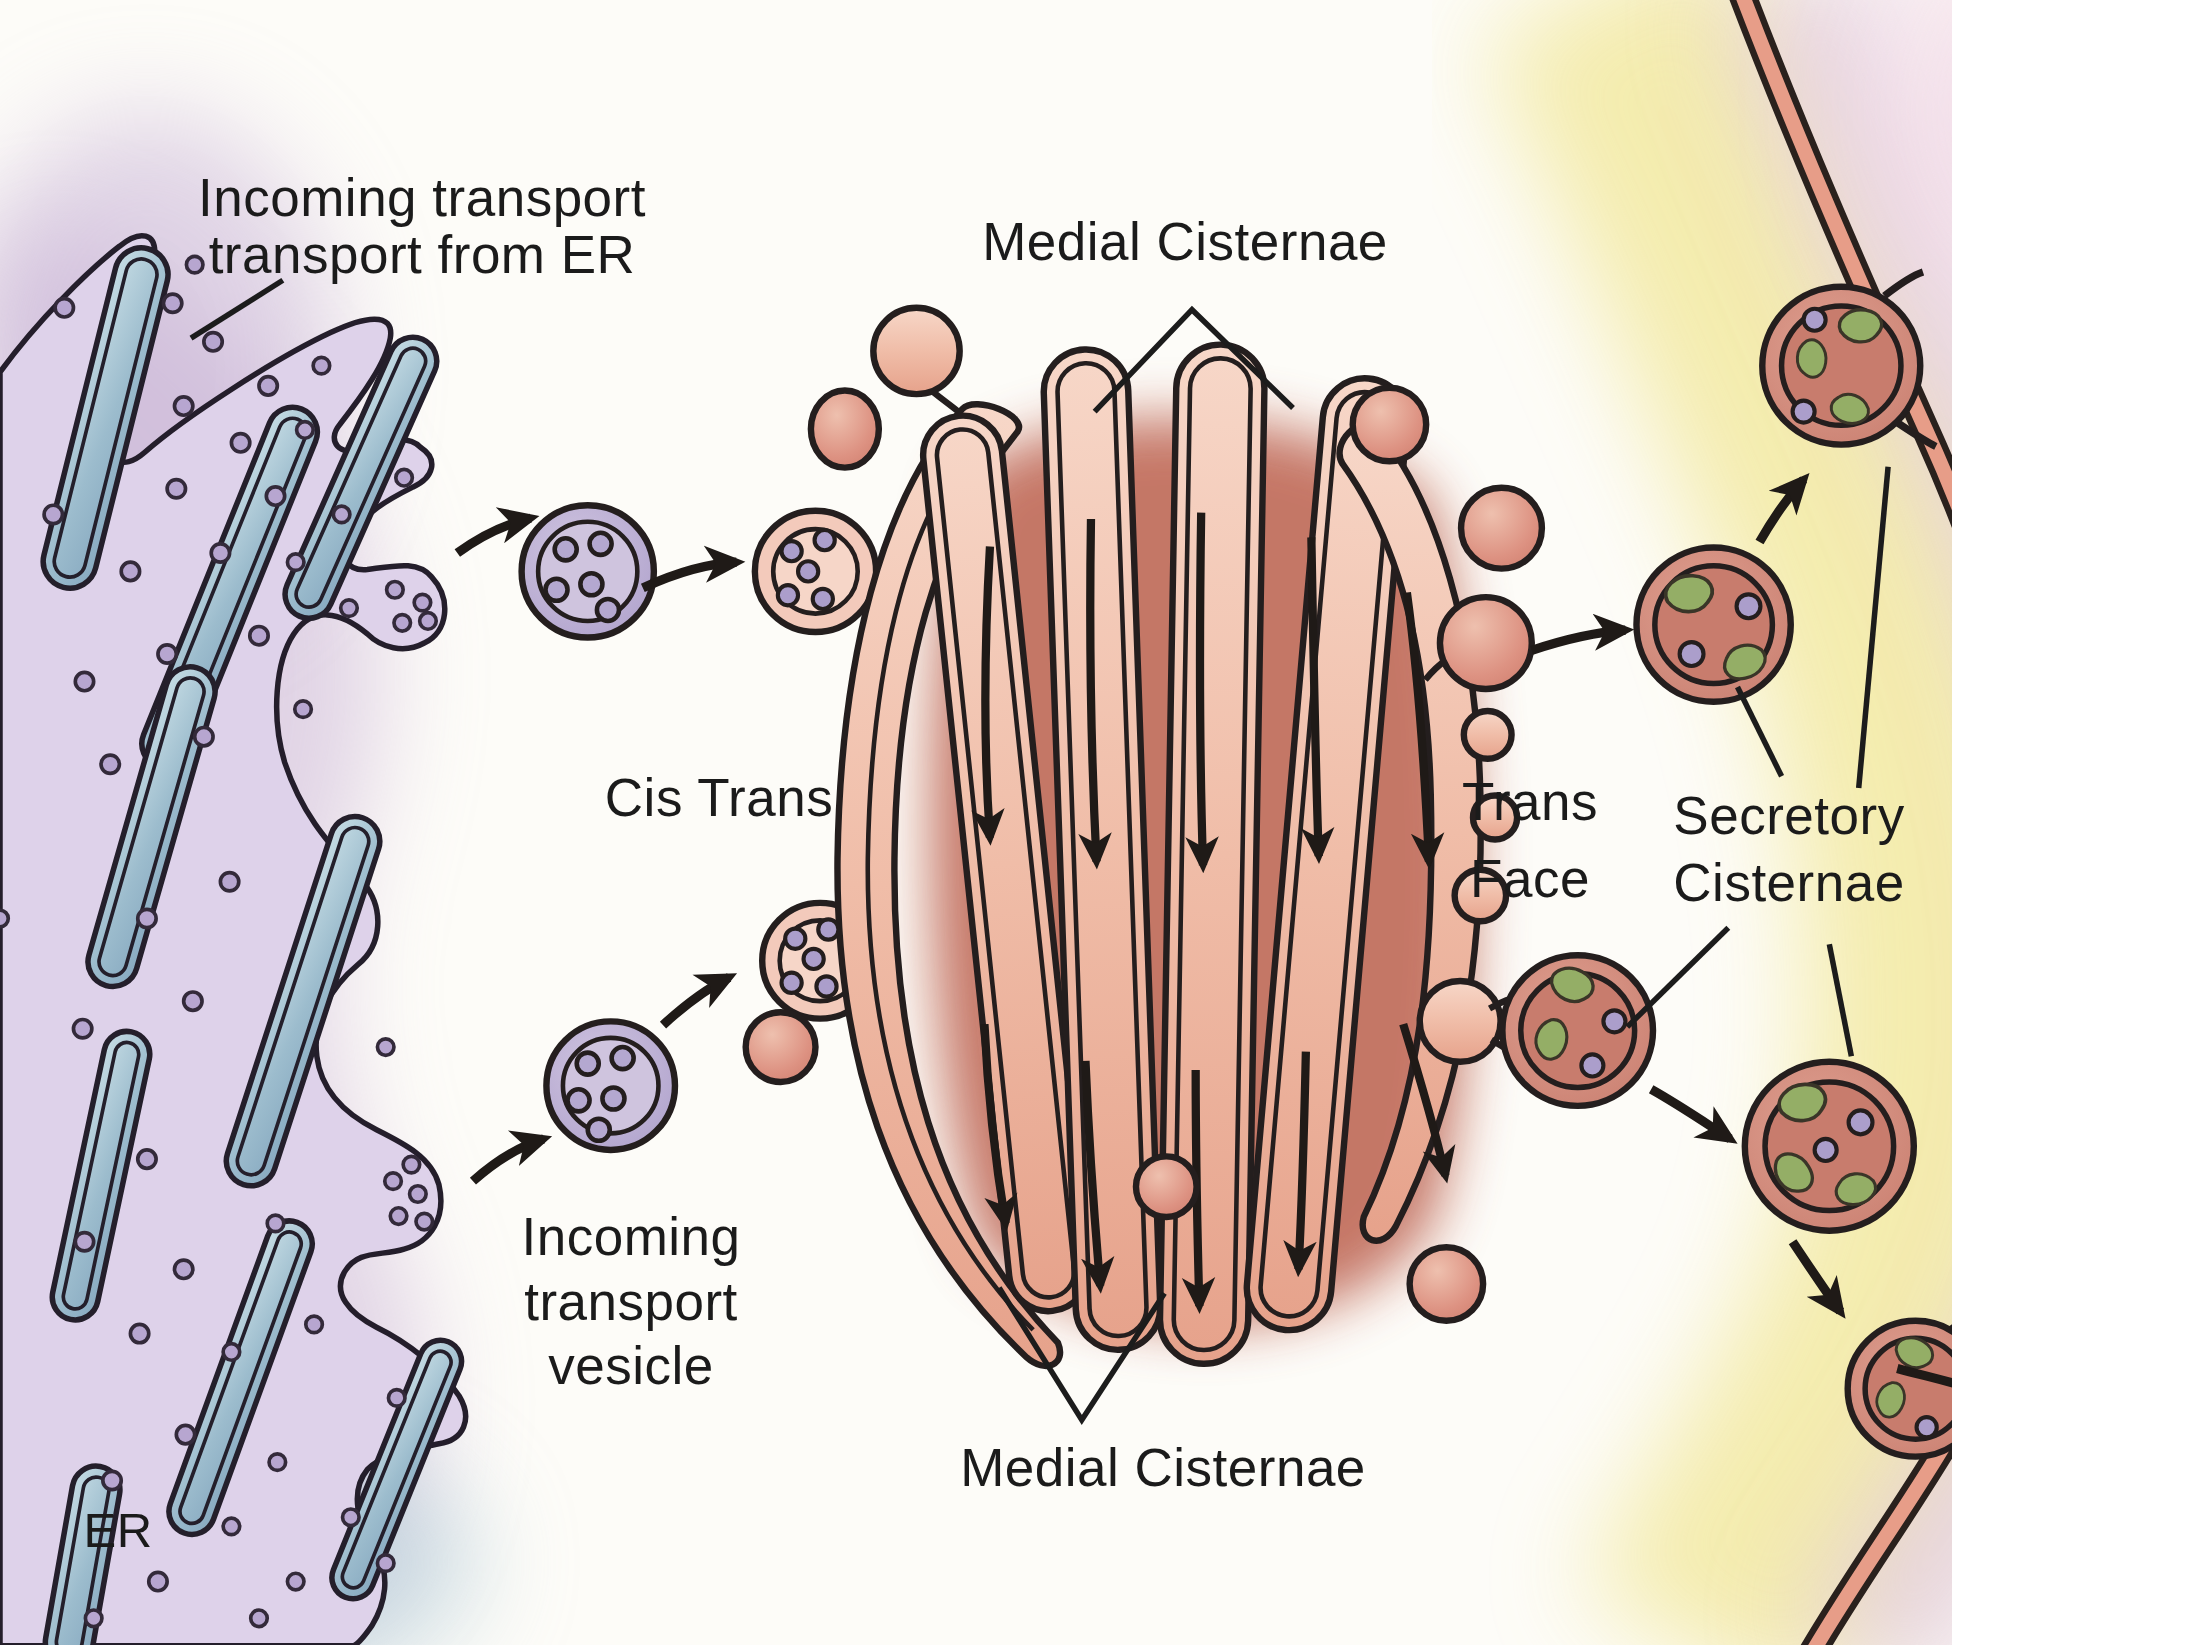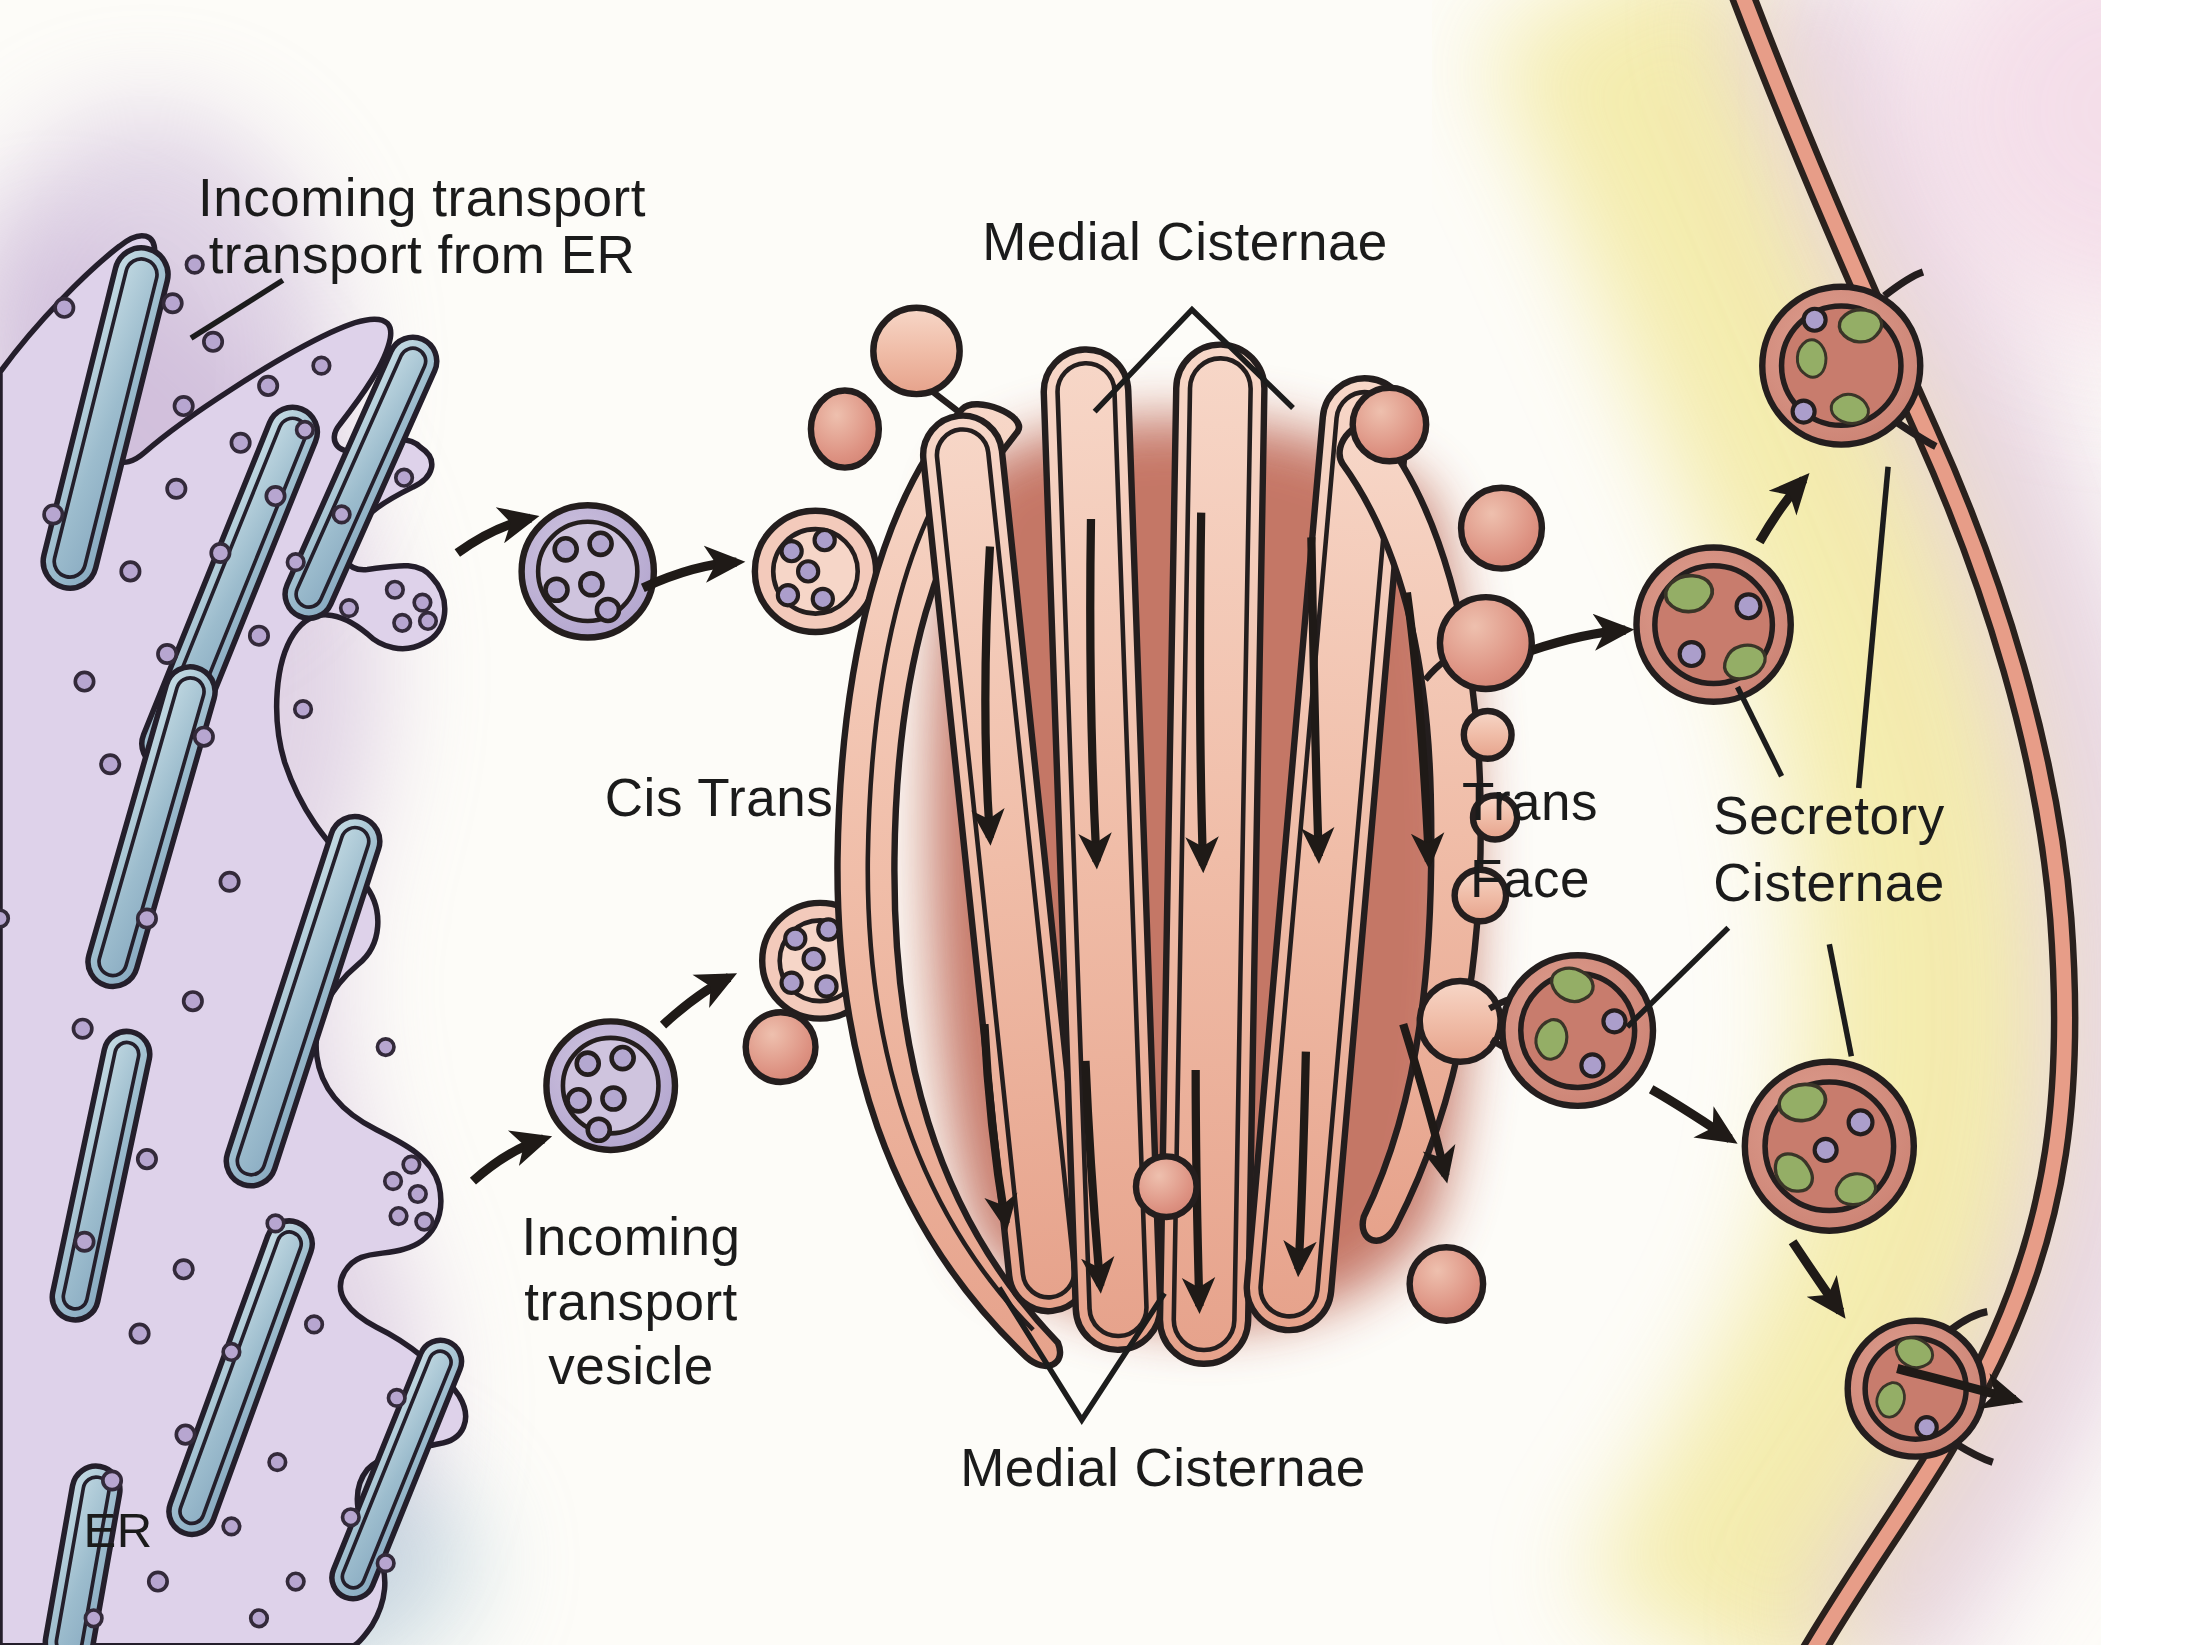--- a/index.html
+++ b/index.html
@@ -1,26 +1,26 @@
 <!DOCTYPE html>
 <html style="font-size:14.7px"><head>
 <meta charset="utf-8">
 <style>
   html,body{margin:0;padding:0;background:#ffffff;}
   .stage{
-    position:relative;width:2101px;height:1646px;overflow:hidden;
+    position:relative;width:1952px;height:1646px;overflow:hidden;
     background:#fdfcf8;font-family:"Liberation Sans",sans-serif;color:#1b1b1b;
   }
   .stage svg{position:absolute;left:0;top:0;}
   .lbl{
     position:absolute;white-space:nowrap;font-size:53px;color:#1b1b1b;
     text-align:center;letter-spacing:0.5px;
   }
   .lbl.center{transform:translate(-50%,-50%);}
-  .lbl.cx{transform:translateX(-50%);margin-left:40px;}
+  .lbl.cx{transform:translateX(-50%);}
   .lh-tight{line-height:1.08;}
   .lh-mid{line-height:1.22;margin-top:15px;}
   .lh-sec{line-height:1.26;}
   .lh-trans{line-height:1.45;text-align:center;}
   .er-size{font-size:49px;}
 </style>
 </head>
 <body>
 
 <div class="stage">

